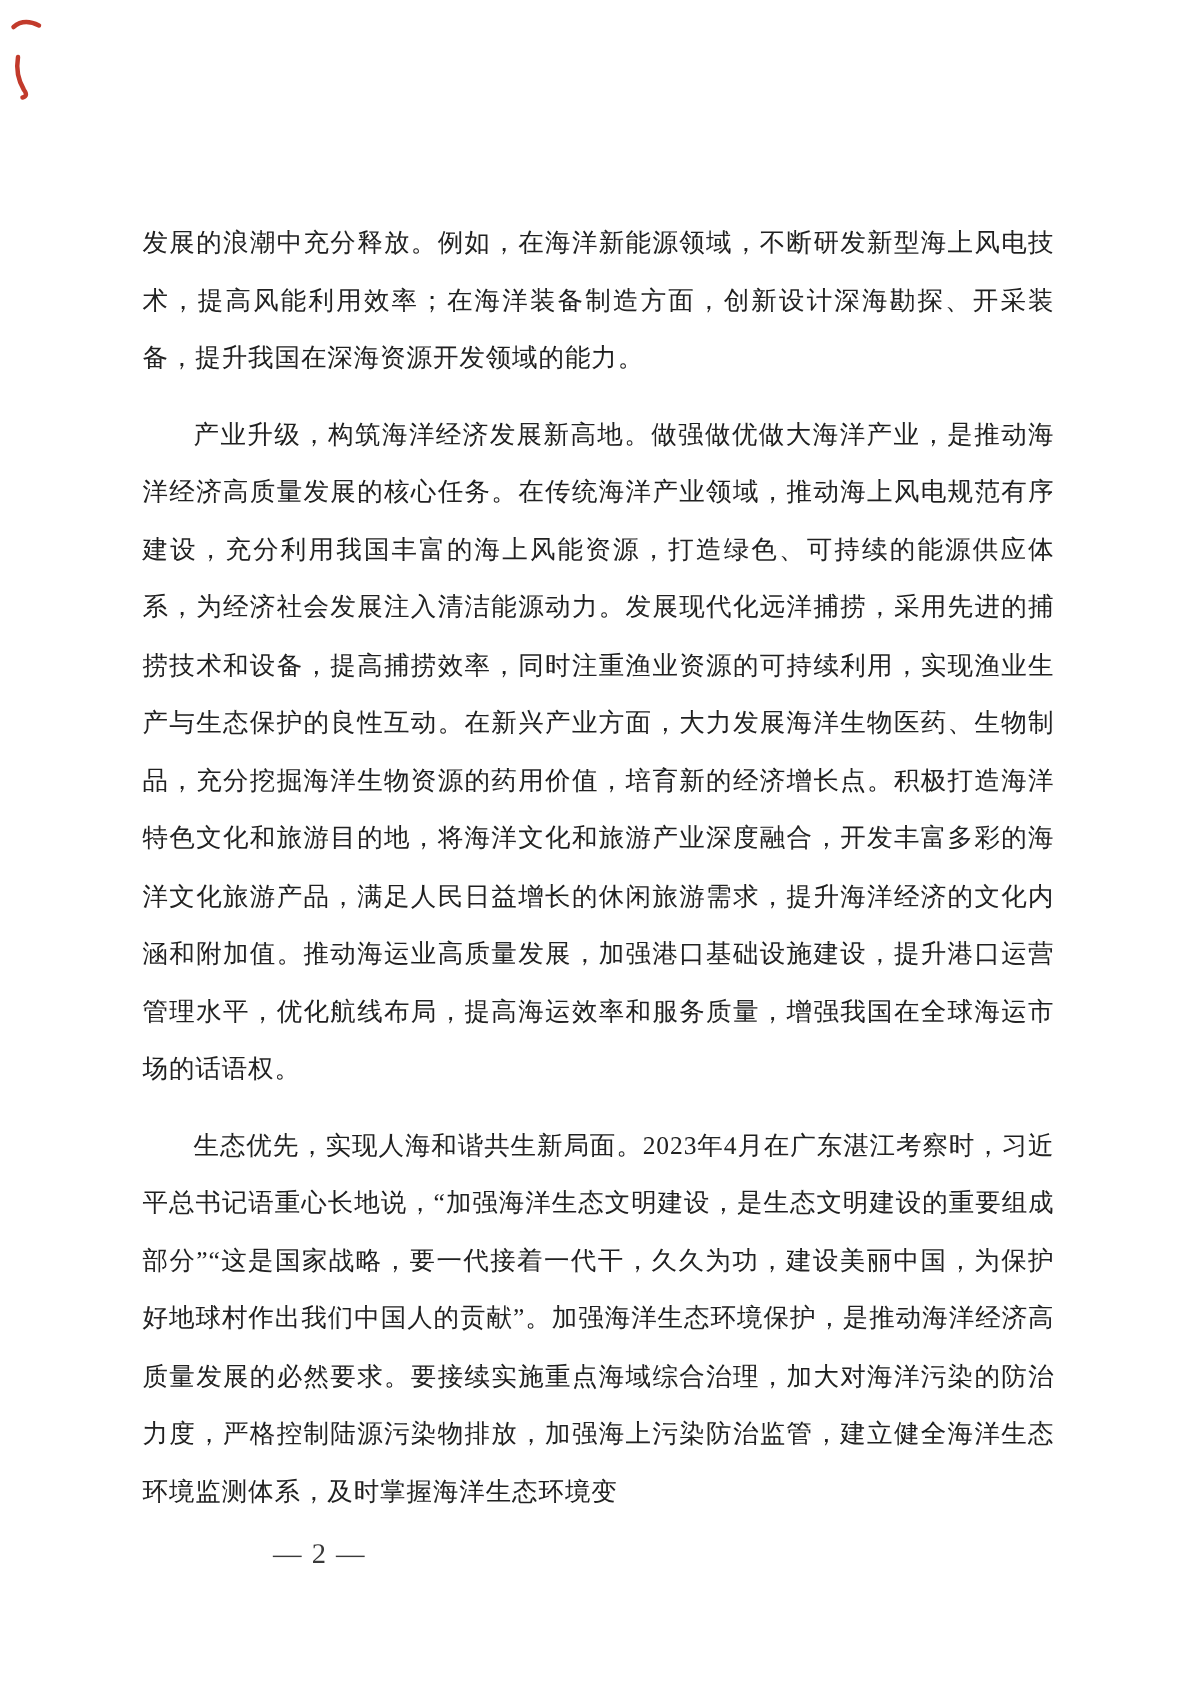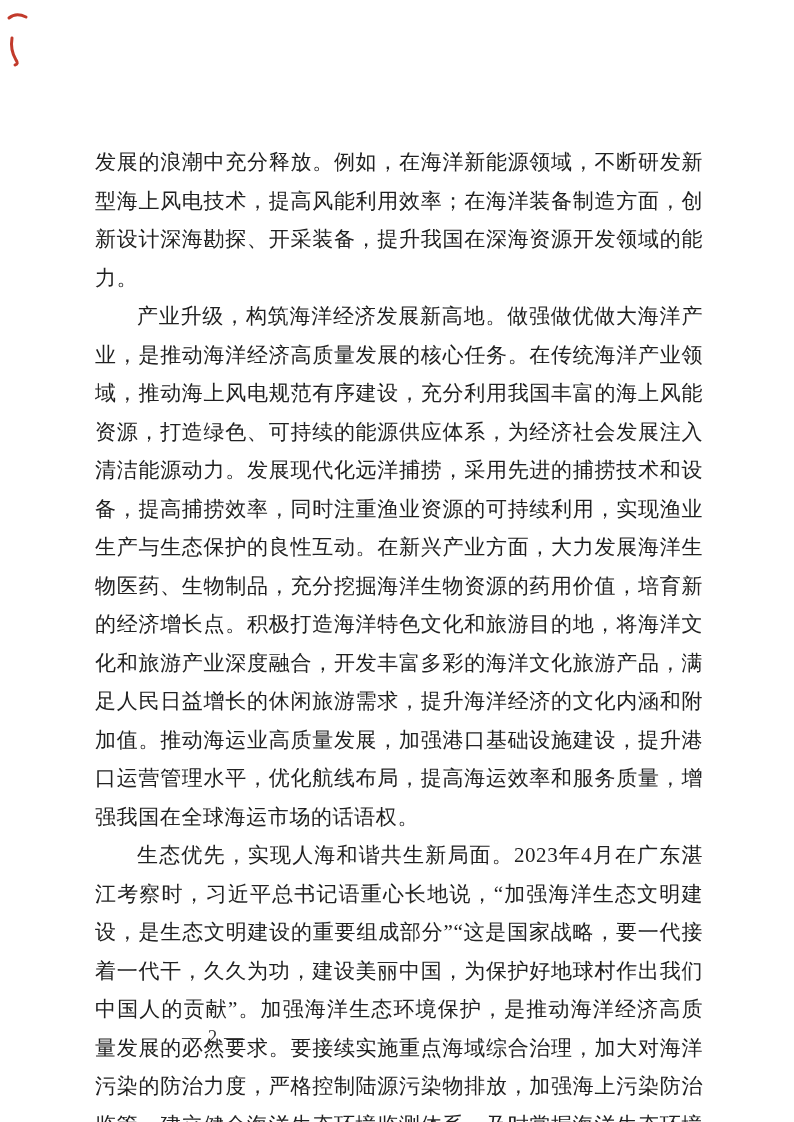--- a/index.html
+++ b/index.html
@@ -25,29 +25,30 @@
   }
   .doc-content {
     position: absolute;
     left: 95px;
     top: 143px;
     width: 608px;
   }
   .doc-content p {
     margin: 0;
     padding: 0;
-    font-size: 21px;
+    font-size: 17px;
     line-height: 38.5px;
     letter-spacing: 0.6px;
     text-align: justify;
     text-justify: inter-character;
     word-break: break-all;
   }
   .doc-content p.indent {
     text-indent: 2em;
+    margin-top: 12px;
   }
   .page-number {
     position: absolute;
     left: 182px;
     top: 1026px;
     font-size: 19px;
     letter-spacing: 1px;
     color: #3a3a3a;
     white-space: pre;
   }

